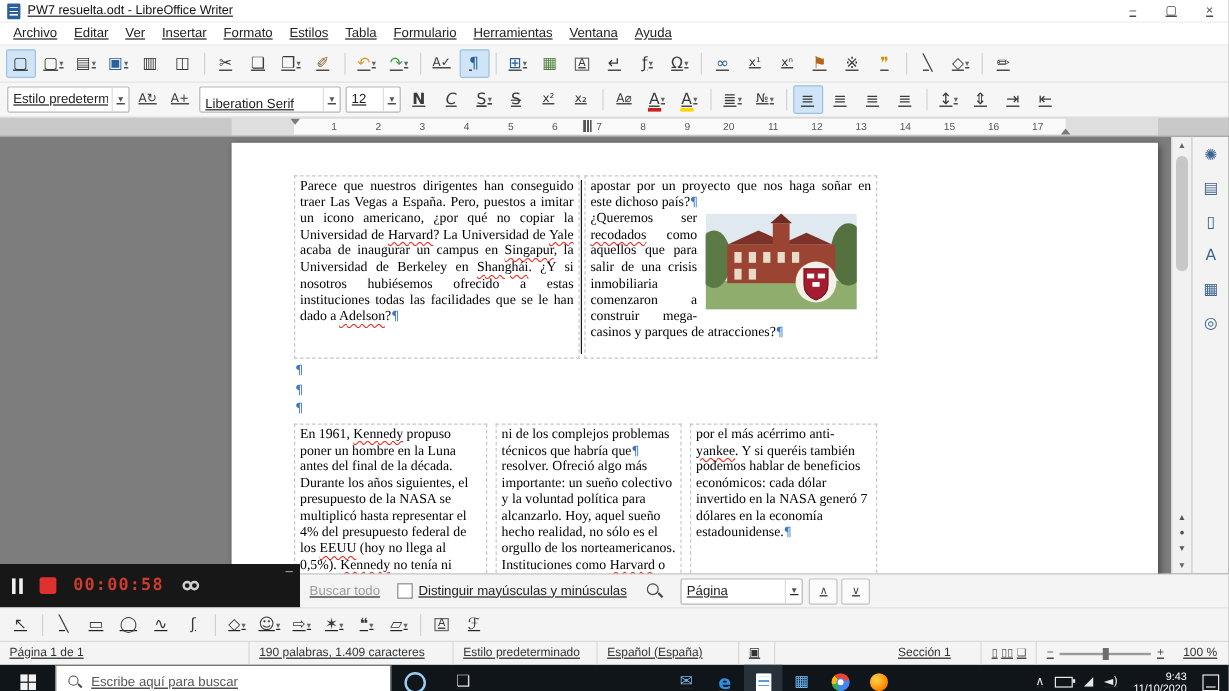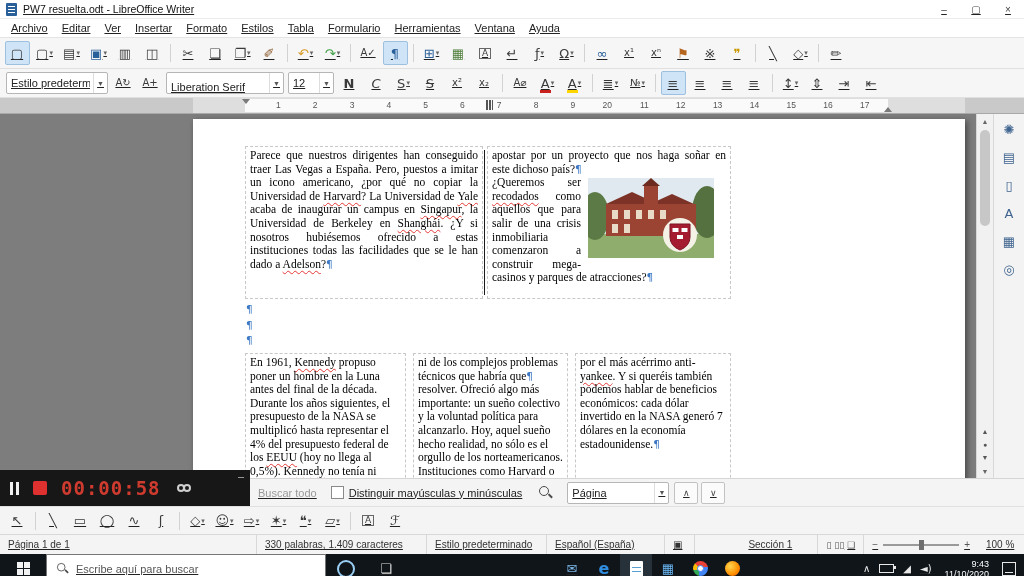--- a/index.html
+++ b/index.html
@@ -133,21 +133,21 @@
   .batt::after{content:"";position:absolute;right:-3px;top:1px;width:2px;height:3px;background:#e8e8e8;}
   .clock{text-align:right;font-size:9px;line-height:10px;color:#fff;padding:0 4px;}
   .ac{width:12px;height:12px;border:1px solid #e8e8e8;position:relative;margin-right:2px;}
   .ac::after{content:"";position:absolute;left:2px;right:2px;bottom:2px;height:1px;background:#e8e8e8;}
 
   
   .recorder{position:absolute;left:0;top:470px;width:250px;height:36px;background:#171717;z-index:50;display:flex;align-items:center;padding:0 10px;box-sizing:border-box;}
   .pausebars{display:flex;gap:3px;margin-right:14px;}
   .pausebars i{width:3px;height:13px;background:#f0f0f0;}
   .stopbtn{width:14px;height:14px;background:#e03131;border-radius:2px;margin-right:14px;}
-  .rec-time{font-family:"DejaVu Sans Mono",monospace;font-weight:700;font-size:19px;color:#cf3b2e;letter-spacing:1px;margin-right:16px;}
+  .rec-time{font-family:"DejaVu Sans Mono",monospace;font-weight:700;font-size:14px;color:#cf3b2e;letter-spacing:1px;margin-right:16px;}
   .chain{position:relative;width:18px;height:12px;}
   .chain::before,.chain::after{content:"";position:absolute;top:2px;width:8px;height:8px;border:2px solid #cfcfcf;border-radius:50%;box-sizing:border-box;}
   .chain::before{left:0;} .chain::after{left:6px;}
   .rec-min{position:absolute;right:6px;top:0;color:#bbb;font-size:11px;}
 </style>
 </head>
 <body>
 
 <div class="screen">
 
@@ -666,22 +666,22 @@
         <span class="ddv"></span>
       </span>
 
       <span class="tbi">
         <span class="g">ℱ</span>
         <span class="ddv"></span>
       </span>
     </div>
 
   <div class="statusbar">
-    <div class="seg" style="width:257px">Página 1 de 1</div>
-    <div class="seg" style="width:170px">330 palabras, 1.409 caracteres</div>
+    <div class="seg" style="width:208px">Página 1 de 1</div>
+    <div class="seg" style="width:170px">190 palabras, 1.409 caracteres</div>
     <div class="seg" style="width:120px">Estilo predeterminado</div>
     <div class="seg" style="width:118px">Español (España)</div>
     <div class="seg" style="width:30px">▣</div>
     <div class="seg grow"></div>
     <div class="seg" style="width:78px">Sección 1</div>
     <div class="seg viewicons">
       <span>▯</span>
       <span>▯▯</span>
       <span>❏</span>
     </div>

